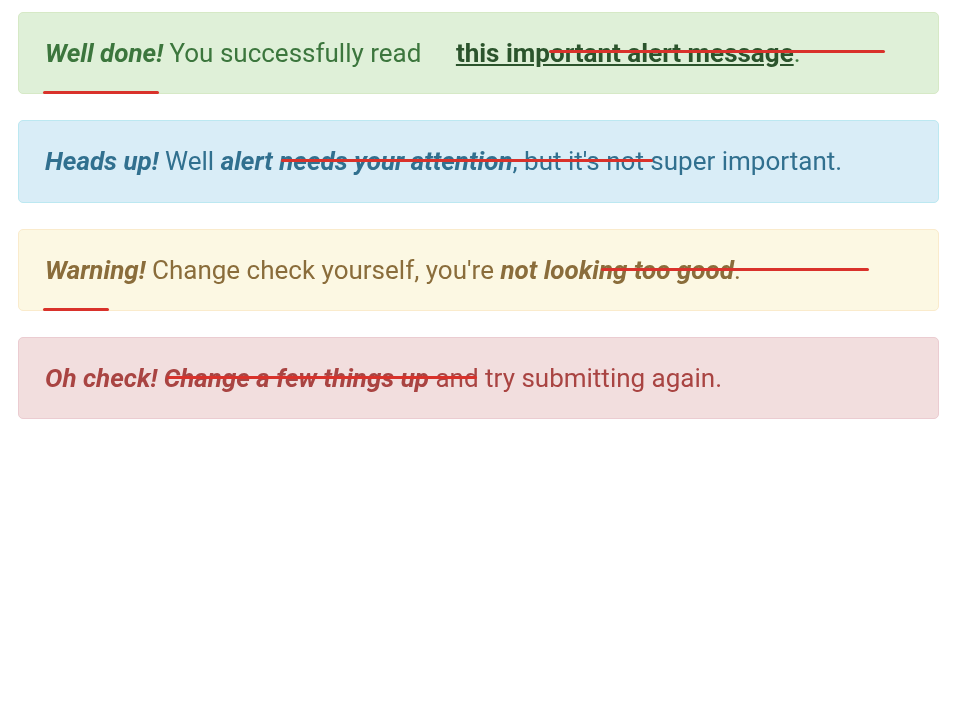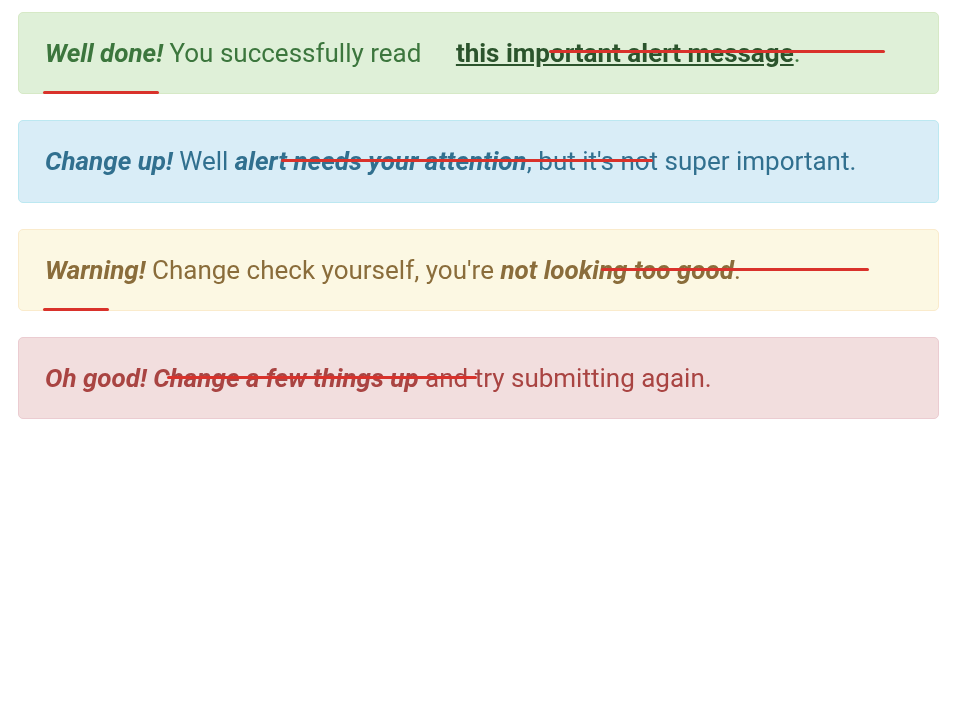--- a/index.html
+++ b/index.html
@@ -64,26 +64,26 @@
 </head>
 <body>
 
 <div class="alert alert-success">
   <strong>Well done!</strong><span> You successfully read </span><a href="#" class="alert-link">this important alert message</a><span>.</span>
   <span class="underline-red" style="left:530px; top:37px; width:336px;"></span>
   <span class="underline-red" style="left:24px; top:78px; width:116px;"></span>
 </div>
 
 <div class="alert alert-info">
-  <strong>Change up!</strong><span> Well </span><strong>alert needs your attention</strong><span>, but it's not super important.</span>
+  <strong>Heads up!</strong><span> Well </span><strong>alert needs your attention</strong><span>, but it's not super important.</span>
   <span class="underline-red" style="left:262px; top:38px; width:372px;"></span>
 </div>
 
 <div class="alert alert-warning">
   <strong>Warning!</strong><span> Change check yourself, you're </span><strong>not looking too good</strong><span>.</span>
   <span class="underline-red" style="left:582px; top:38px; width:268px;"></span>
   <span class="underline-red" style="left:24px; top:78px; width:66px;"></span>
 </div>
 
 <div class="alert alert-danger">
-  <strong>Oh good!</strong><span> </span><strong>Change a few things up</strong><span> and try submitting again.</span>
+  <strong>Oh check!</strong><span> </span><strong>Change a few things up</strong><span> and try submitting again.</span>
   <span class="underline-red" style="left:148px; top:38px; width:310px;"></span>
 </div>
 
 </body></html>

